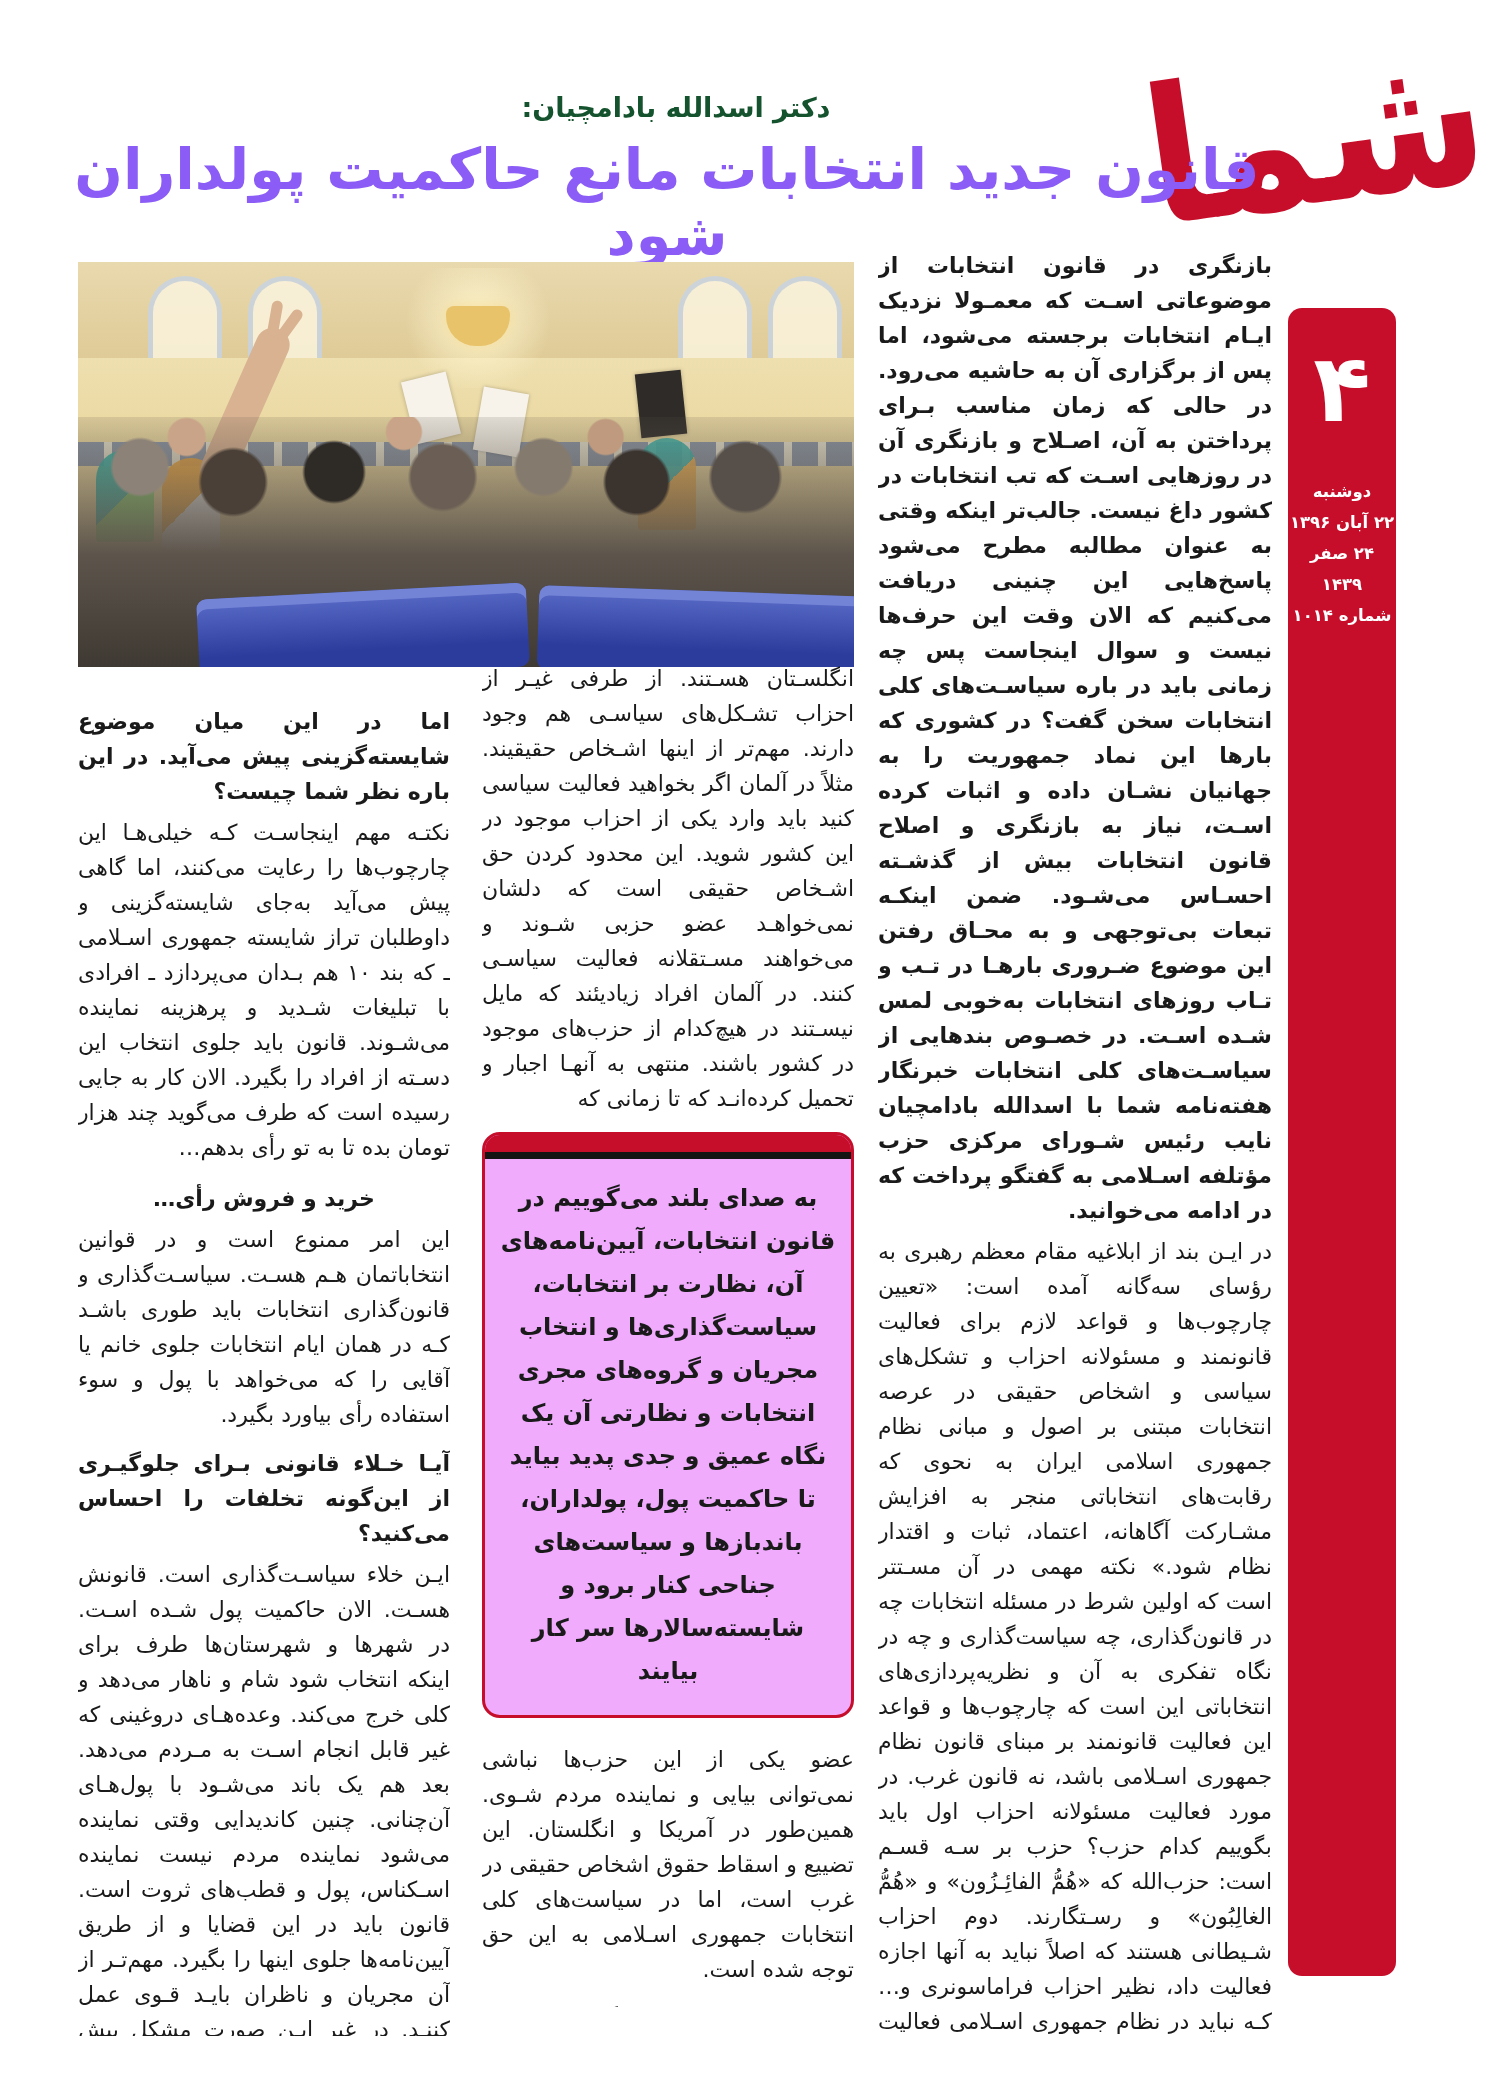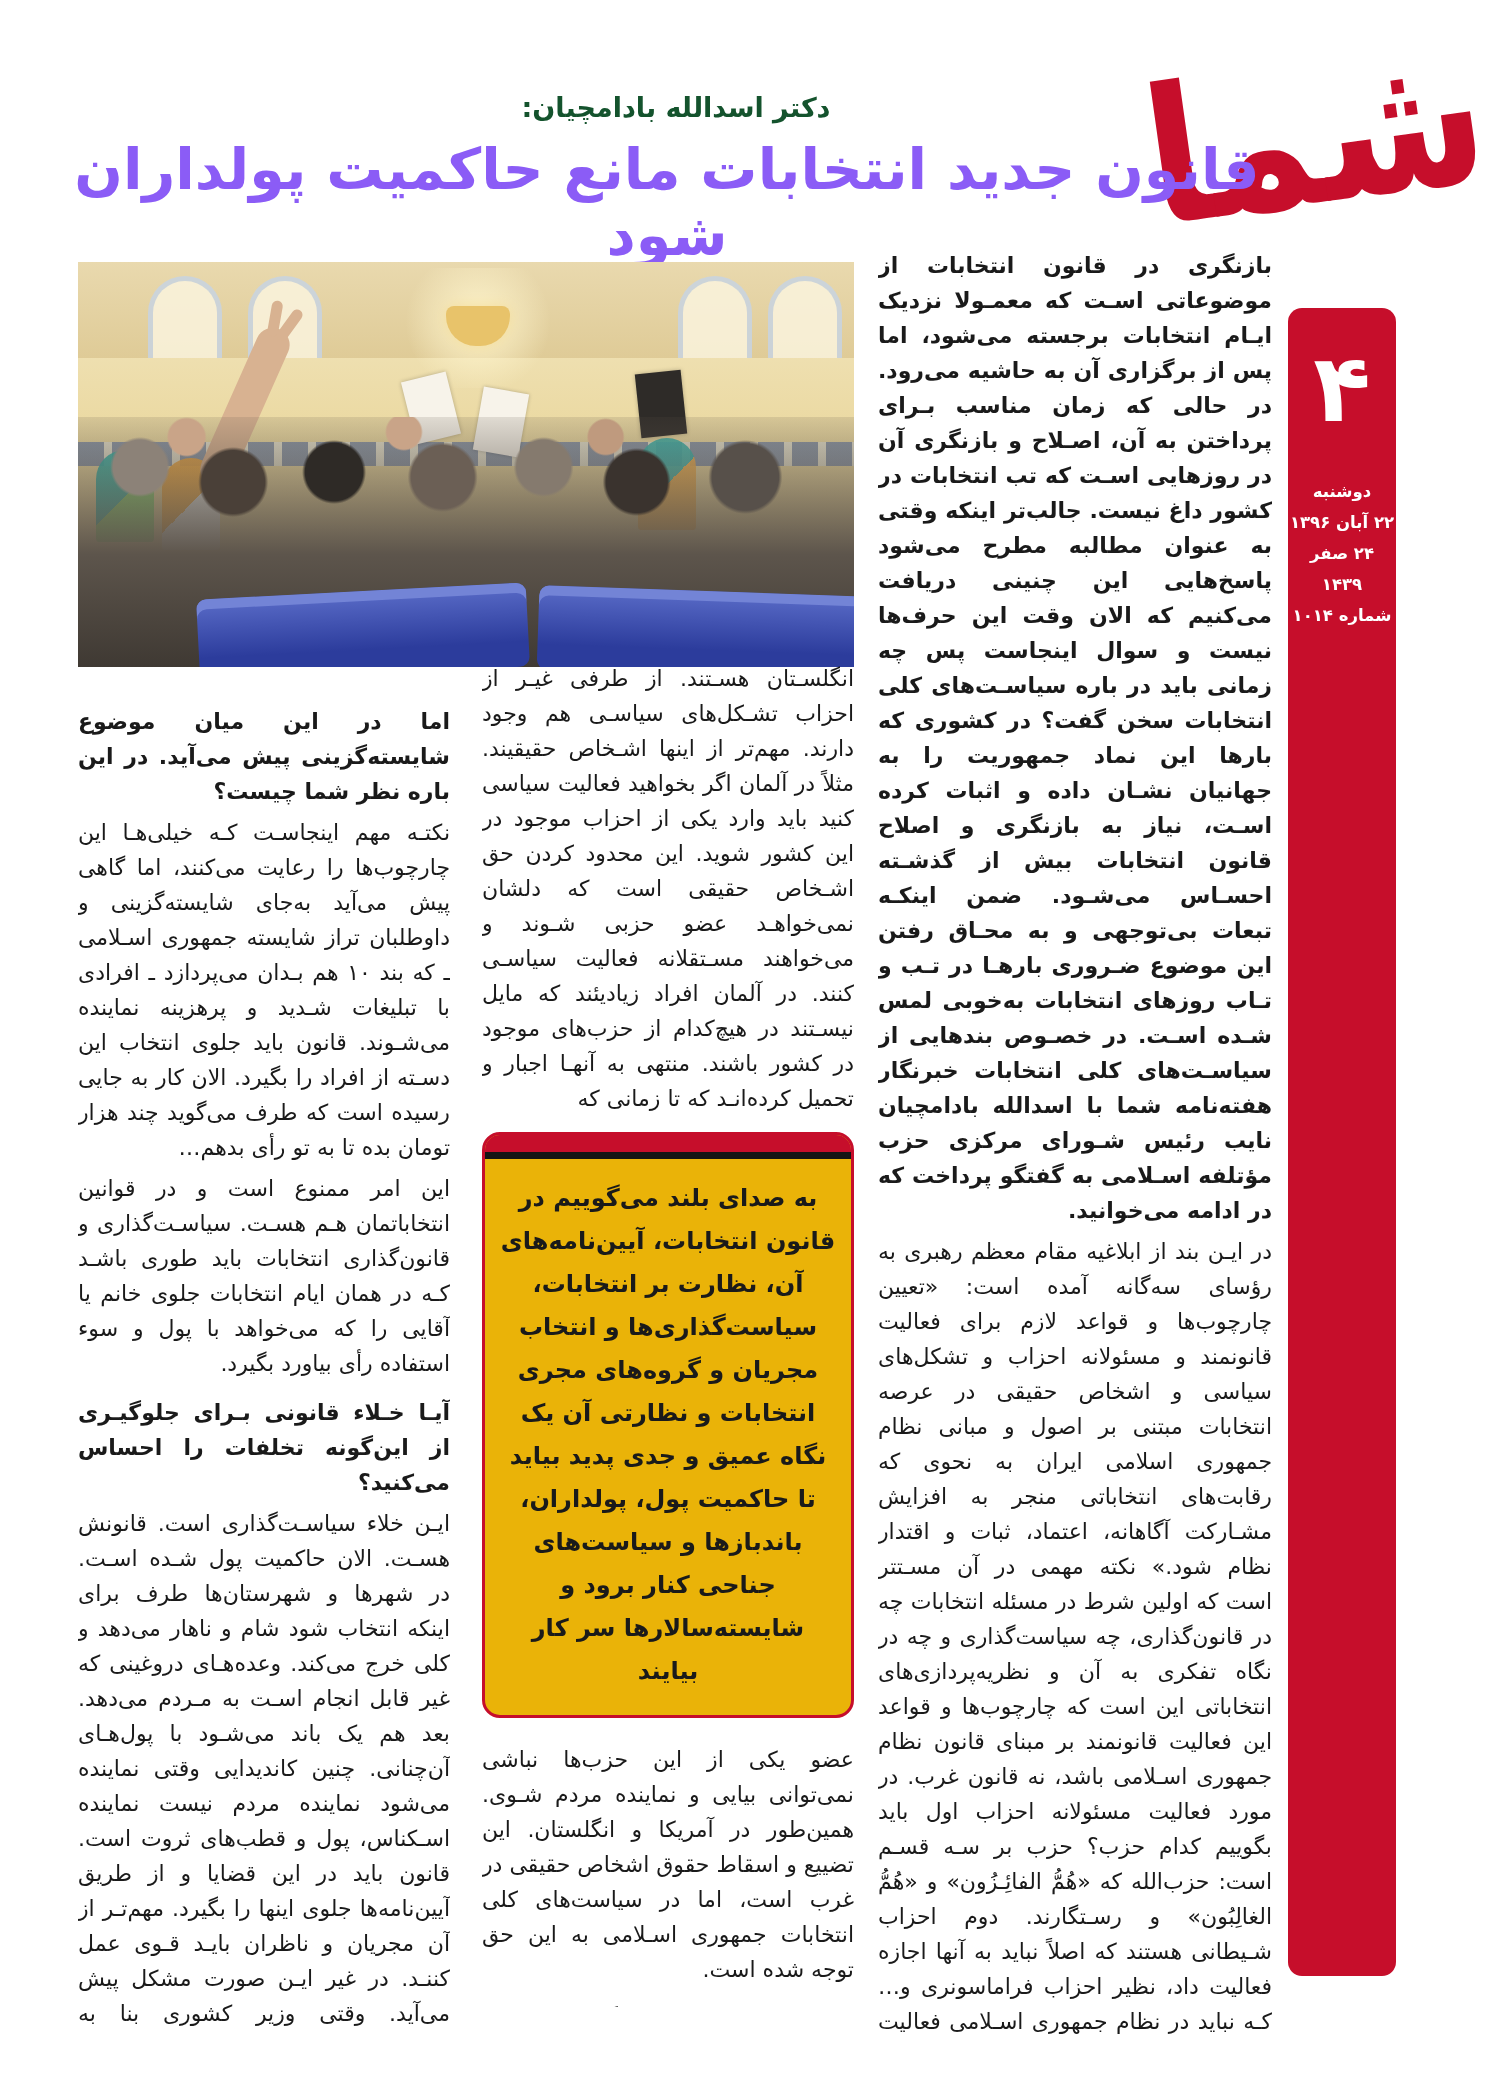--- a/index.html
+++ b/index.html
@@ -82,21 +82,21 @@
   .col { position:absolute; font-size:22px; line-height:35px; text-align:justify; }
   .col p { margin-bottom:6px; }
   .q { font-weight:bold; margin:14px 0 8px; }
   .lead { font-weight:bold; }
   .subhead { font-weight:bold; text-align:center; margin:16px 0 8px; }
   .col-lead { left:878px; top:248px; width:394px; height:1788px; overflow:hidden; }
   .col-mid  { left:482px; top:661px; width:372px; height:1346px; overflow:hidden; }
   .col-left { left:78px;  top:690px; width:372px; height:1346px; overflow:hidden; }
   
   .pull-box { border:3px solid #c60e2b; border-radius:18px; overflow:hidden;
-    margin:16px 0 24px; background:#eab308; }
+    margin:16px 0 24px; background:#f0abfc; }
   .pull-bar { height:24px; background:#c60e2b; border-bottom:7px solid #141414; }
   .pull-text { padding:18px 14px 22px; font-weight:bold; font-size:24px;
     line-height:43px; text-align:center; }
 </style>
 </head>
 <body>
 
 <div class="logo">شما</div>
 
 <div class="sidebar">
@@ -149,17 +149,18 @@
     <div class="pull-text">به صدای بلند می‌گوییم در قانون انتخابات، آیین‌نامه‌های آن، نظارت بر انتخابات، سیاست‌گذاری‌ها و انتخاب مجریان و گروه‌های مجری انتخابات و نظارتی آن یک نگاه عمیق و جدی پدید بیاید تا حاکمیت پول، پولداران، باندبازها و سیاست‌های جناحی کنار برود و شایسته‌سالارها سر کار بیایند</div>
   </div>
   <p>عضو یکی از این حزب‌ها نباشی نمی‌توانی بیایی و نماینده مردم شـوی. همین‌طور در آمریکا و انگلستان. این تضییع و اسقاط حقوق اشخاص حقیقی در غرب است، اما در سیاست‌های کلی انتخابات جمهوری اسـلامی به این حق توجه شده است.</p>
   <p class="q">با ایـن اوصاف نگاه قانـون انتخابات به اشـخاص حقیقی و تشکل‌های سیاسی و احزاب چیست؟</p>
 
 </div>
 
 <div class="col col-left">
   <p class="q">اما در این میان موضوع شایسته‌گزینی پیش می‌آید. در این باره نظر شما چیست؟</p>
   <p>نکتـه مهم اینجاسـت کـه خیلی‌هـا این چارچوب‌ها را رعایت می‌کنند، اما گاهی پیش می‌آید به‌جای شایسته‌گزینی و داوطلبان تراز شایسته جمهوری اسـلامی ـ که بند ۱۰ هم بـدان می‌پردازد ـ افرادی با تبلیغات شـدید و پرهزینه نماینده می‌شـوند. قانون باید جلوی انتخاب این دسـته از افراد را بگیرد. الان کار به جایی رسیده است که طرف می‌گوید چند هزار تومان بده تا به تو رأی بدهم…</p>
+  <p class="subhead">خرید و فروش رأی…</p>
   <p>این امر ممنوع است و در قوانین انتخاباتمان هـم هسـت. سیاسـت‌گذاری و قانون‌گذاری انتخابات باید طوری باشـد کـه در همان ایام انتخابات جلوی خانم یا آقایی را که می‌خواهد با پول و سوء استفاده رأی بیاورد بگیرد.</p>
   <p class="q">آیـا خـلاء قانونی بـرای جلوگیـری از این‌گونه تخلفات را احساس می‌کنید؟</p>
   <p>ایـن خلاء سیاسـت‌گذاری است. قانونش هسـت. الان حاکمیت پول شـده اسـت. در شهرها و شهرستان‌ها طرف برای اینکه انتخاب شود شام و ناهار می‌دهد و کلی خرج می‌کند. وعده‌هـای دروغینی که غیر قابل انجام اسـت به مـردم می‌دهد. بعد هم یک باند می‌شـود با پول‌هـای آن‌چنانی. چنین کاندیدایی وقتی نماینده می‌شود نماینده مردم نیست نماینده اسـکناس، پول و قطب‌های ثروت است. قانون باید در این قضایا و از طریق آیین‌نامه‌ها جلوی اینها را بگیرد. مهم‌تـر از آن مجریان و ناظران بایـد قـوی عمل کننـد. در غیر ایـن صورت مشکل پیش می‌آید. وقتی وزیر کشوری بنا به انگیزه‌های سیاسی و جناحیش در محیطی که نامزد مخالف او رأی بیشتری دارد صندوق‌های اخذ رأی را دیر می‌برد، زود تعطیل می‌کند…</p>
 
 </div>
 
 </body></html>

